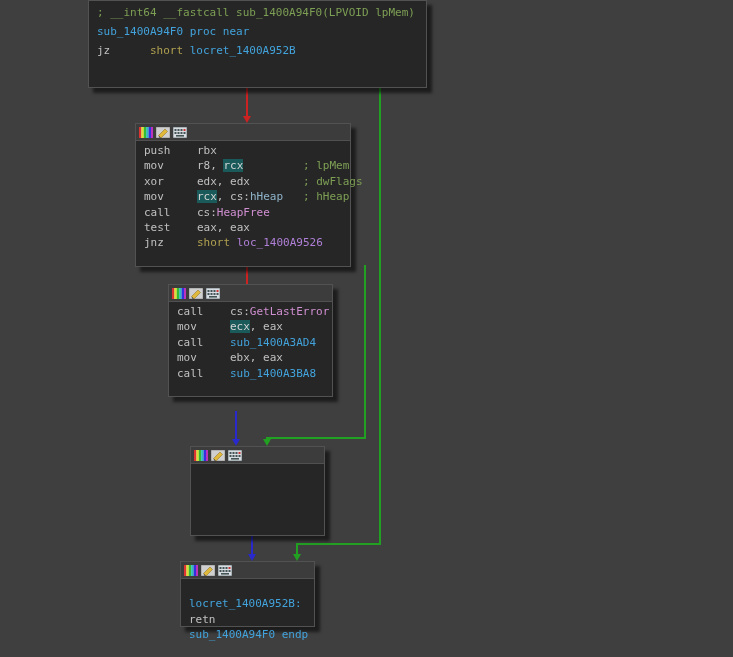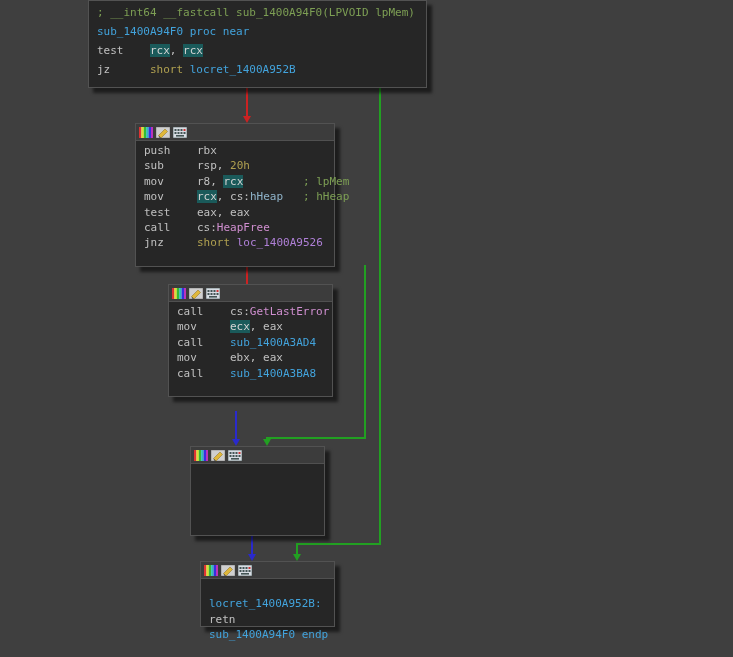--- a/index.html
+++ b/index.html
@@ -55,25 +55,24 @@
     <div class="edge-seg" style="left: 266px; top: 437px; width: 100px; height: 2px; background: rgb(34, 160, 34);"></div>
     <div class="edge-arrow" style="left: 263px; top: 439px; border-top-color: rgb(34, 160, 34);"></div>
     <div class="edge-seg" style="left: 235px; top: 411px; width: 2px; height: 29px; background: rgb(42, 42, 204);"></div>
     <div class="edge-arrow" style="left: 232px; top: 439px; border-top-color: rgb(42, 42, 204);"></div>
     <div class="edge-seg" style="left: 251px; top: 534px; width: 2px; height: 21px; background: rgb(42, 42, 204);"></div>
     <div class="edge-arrow" style="left: 248px; top: 554px; border-top-color: rgb(42, 42, 204);"></div>
     <div class="node" style="left: 88px; top: 0px; width: 339px; height: 88px;">
       <div class="node-body">
         <div class="asm-line" style="line-height: 19px;"><span class="tk-comment">; __int64 __fastcall sub_1400A94F0(LPVOID lpMem)</span></div>
         <div class="asm-line" style="line-height: 19px;"><span class="tk-name">sub_1400A94F0 proc near</span></div>
-        <div class="asm-line" style="line-height: 19px;"><span class="tk-plain">test    </span><span class="tk-hl">rcx</span><span class="tk-plain">, </span><span class="tk-hl">rcx</span></div>
         <div class="asm-line" style="line-height: 19px;"><span class="tk-plain">jz      </span><span class="tk-kw">short </span><span class="tk-name">locret_1400A952B</span></div>
       </div>
     </div>
-    <div class="node" style="left: 135px; top: 123px; width: 200px; height: 144px;">
+    <div class="node" style="left: 135px; top: 123px; width: 216px; height: 144px;">
       <div class="node-title">
         <span class="node-icon">
           <svg viewBox="0 0 14 11">
             <rect width="14" height="11" fill="#ddd"></rect>
             <rect x="0" width="2.4" height="11" fill="#d33"></rect>
             <rect x="2.4" width="2.4" height="11" fill="#dd3"></rect>
             <rect x="4.8" width="2.4" height="11" fill="#3b3"></rect>
             <rect x="7.2" width="2.4" height="11" fill="#3bb"></rect>
             <rect x="9.6" width="2.4" height="11" fill="#33d"></rect>
             <rect x="12" width="2" height="11" fill="#b3b"></rect>
@@ -96,25 +95,25 @@
             <rect x="1.5" y="5" width="2" height="2" fill="#455"></rect>
             <rect x="4.5" y="5" width="2" height="2" fill="#455"></rect>
             <rect x="7.5" y="5" width="2" height="2" fill="#455"></rect>
             <rect x="10.5" y="5" width="2" height="2" fill="#455"></rect>
             <rect x="3" y="8" width="8" height="1.6" fill="#455"></rect>
           </svg>
         </span>
       </div>
       <div class="node-body">
         <div class="asm-line"><span class="tk-plain">push    rbx</span></div>
-        <div class="asm-line"><span class="tk-plain">sub     rsp, </span><span class="tk-kw">20h</span></div>
         <div class="asm-line"><span class="tk-plain">mov     r8, </span><span class="tk-hl">rcx</span><span class="tk-plain">         </span><span class="tk-comment">; lpMem</span></div>
+        <div class="asm-line"><span class="tk-plain">xor     edx, edx        </span><span class="tk-comment">; dwFlags</span></div>
         <div class="asm-line"><span class="tk-plain">mov     </span><span class="tk-hl">rcx</span><span class="tk-plain">, cs:</span><span class="tk-dataname">hHeap</span><span class="tk-plain">   </span><span class="tk-comment">; hHeap</span></div>
+        <div class="asm-line"><span class="tk-plain">call    cs:</span><span class="tk-import">HeapFree</span></div>
         <div class="asm-line"><span class="tk-plain">test    eax, eax</span></div>
-        <div class="asm-line"><span class="tk-plain">call    cs:</span><span class="tk-import">HeapFree</span></div>
         <div class="asm-line"><span class="tk-plain">jnz     </span><span class="tk-kw">short </span><span class="tk-target">loc_1400A9526</span></div>
       </div>
     </div>
     <div class="node" style="left: 168px; top: 284px; width: 165px; height: 113px;">
       <div class="node-title">
         <span class="node-icon">
           <svg viewBox="0 0 14 11">
             <rect width="14" height="11" fill="#ddd"></rect>
             <rect x="0" width="2.4" height="11" fill="#d33"></rect>
             <rect x="2.4" width="2.4" height="11" fill="#dd3"></rect>
@@ -183,21 +182,21 @@
             <rect x="10.5" y="2" width="2" height="2" fill="#c33"></rect>
             <rect x="1.5" y="5" width="2" height="2" fill="#455"></rect>
             <rect x="4.5" y="5" width="2" height="2" fill="#455"></rect>
             <rect x="7.5" y="5" width="2" height="2" fill="#455"></rect>
             <rect x="10.5" y="5" width="2" height="2" fill="#455"></rect>
             <rect x="3" y="8" width="8" height="1.6" fill="#455"></rect>
           </svg>
         </span>
       </div>
     </div>
-    <div class="node" style="left: 200px; top: 561px; width: 135px; height: 66px;">
+    <div class="node" style="left: 180px; top: 561px; width: 135px; height: 66px;">
       <div class="node-title">
         <span class="node-icon">
           <svg viewBox="0 0 14 11">
             <rect width="14" height="11" fill="#ddd"></rect>
             <rect x="0" width="2.4" height="11" fill="#d33"></rect>
             <rect x="2.4" width="2.4" height="11" fill="#dd3"></rect>
             <rect x="4.8" width="2.4" height="11" fill="#3b3"></rect>
             <rect x="7.2" width="2.4" height="11" fill="#3bb"></rect>
             <rect x="9.6" width="2.4" height="11" fill="#33d"></rect>
             <rect x="12" width="2" height="11" fill="#b3b"></rect>

